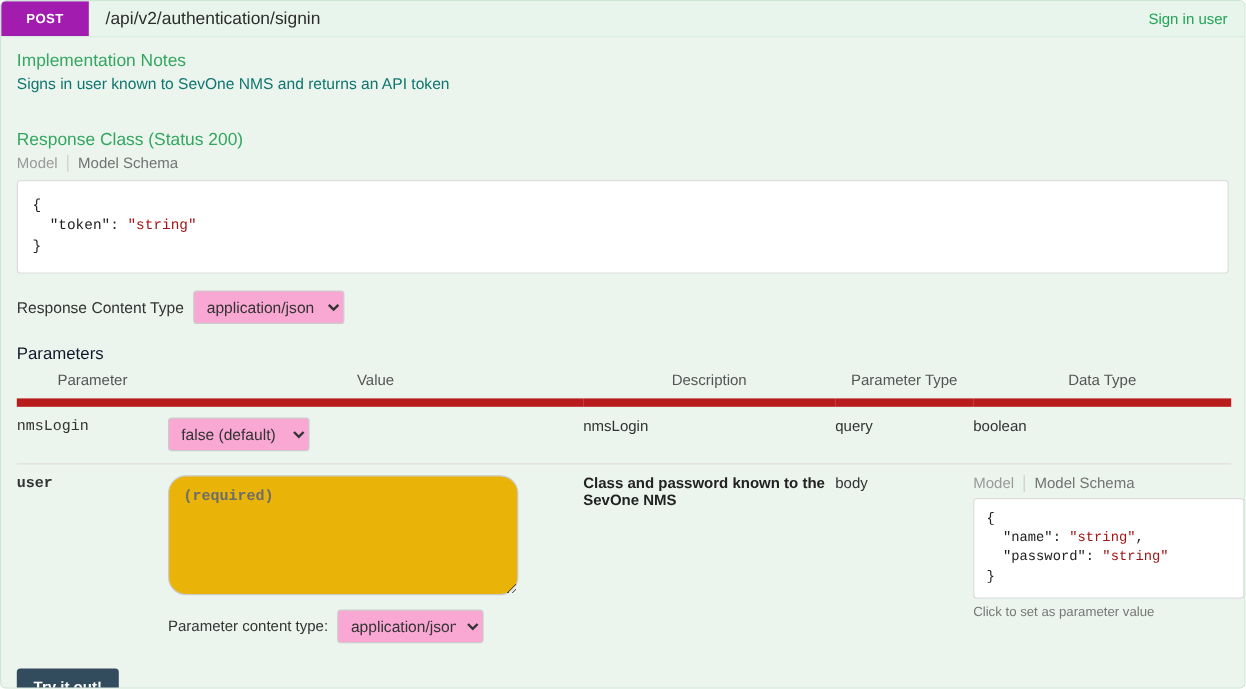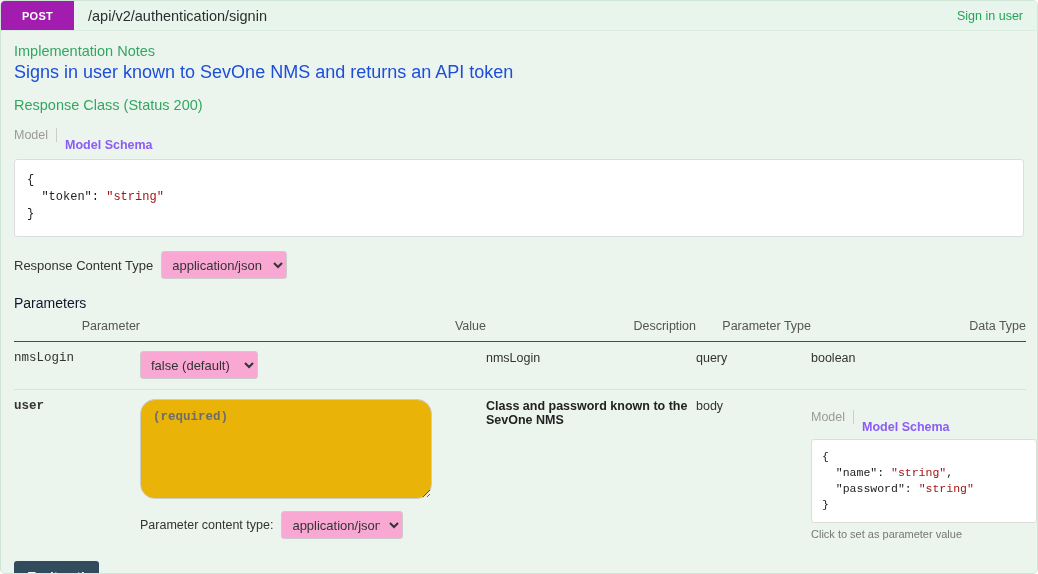--- a/index.html
+++ b/index.html
@@ -63,45 +63,44 @@
   .op-content {
     padding: 12px 13px 0 13px;
   }
   h4.section {
     margin: 0 0 3px 0;
     font-size: 14.5px;
     font-weight: normal;
     color: #33a760;
   }
   .notes-text {
-    font-size: 18px;
-    color: #1d4ed8;
-    margin: 0 0 14px 0;
+    font-size: 13px;
+    color: #0f766e;
+    margin: 0 0 32px 0;
   }
   h4.section.resp { margin-bottom: 4px; }
 
   
   .schema-tabs {
     display: flex;
     align-items: center;
     font-size: 12.5px;
     margin-bottom: 7px;
   }
   .schema-tabs .tab-model {
     color: #9a9a9a;
     padding-right: 8px;
     border-right: 1px solid #cccccc;
     cursor: pointer;
   }
   .schema-tabs .tab-schema {
-    color: #8b5cf6;
-    font-weight: bold;
+    color: #737373;
+    font-weight: normal;
     padding-left: 8px;
     cursor: pointer;
-    margin-top: 21px;
   }
 
   
   pre.code-block {
     margin: 0;
     background: #ffffff;
     border: 1px solid #dddddd;
     border-radius: 3px;
     padding: 12px 10px 12px 12px;
     font-family: "Liberation Mono", monospace;
@@ -146,26 +145,26 @@
     font-size: 14px;
     font-weight: normal;
     color: #0f172a;
   }
   table.params {
     width: 1012px;
     border-collapse: collapse;
     table-layout: fixed;
   }
   table.params th {
-    text-align: right;
+    text-align: center;
     font-size: 12.5px;
     font-weight: normal;
     color: #555555;
     padding: 4px 0 8px 0;
-    border-bottom: 1px solid #b91c1c;
+    border-bottom: 7px solid #b91c1c;
   }
   table.params td {
     vertical-align: top;
     padding: 9px 0 10px 0;
     border-bottom: 1px solid #dfdfdf;
     font-size: 12.5px;
     color: #333333;
   }
   table.params tr.last-row td { border-bottom: none; }
 

